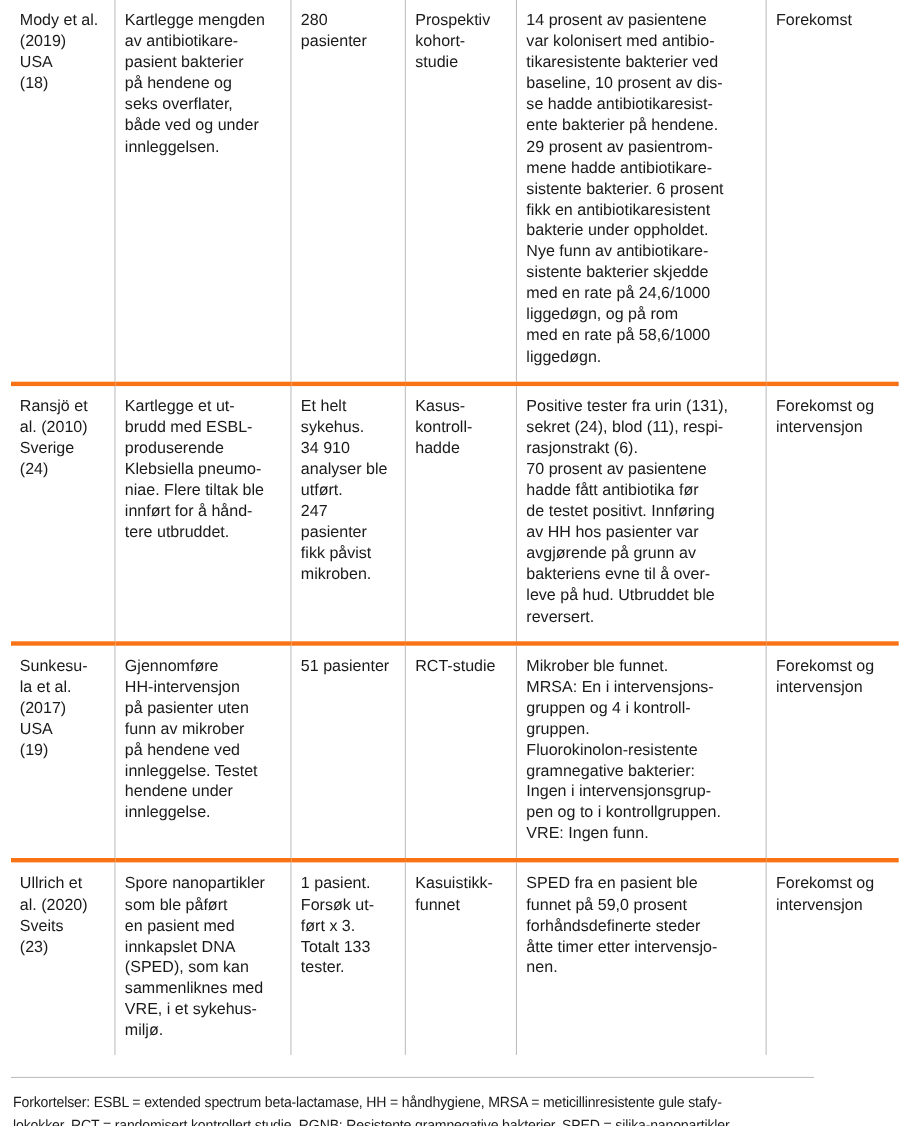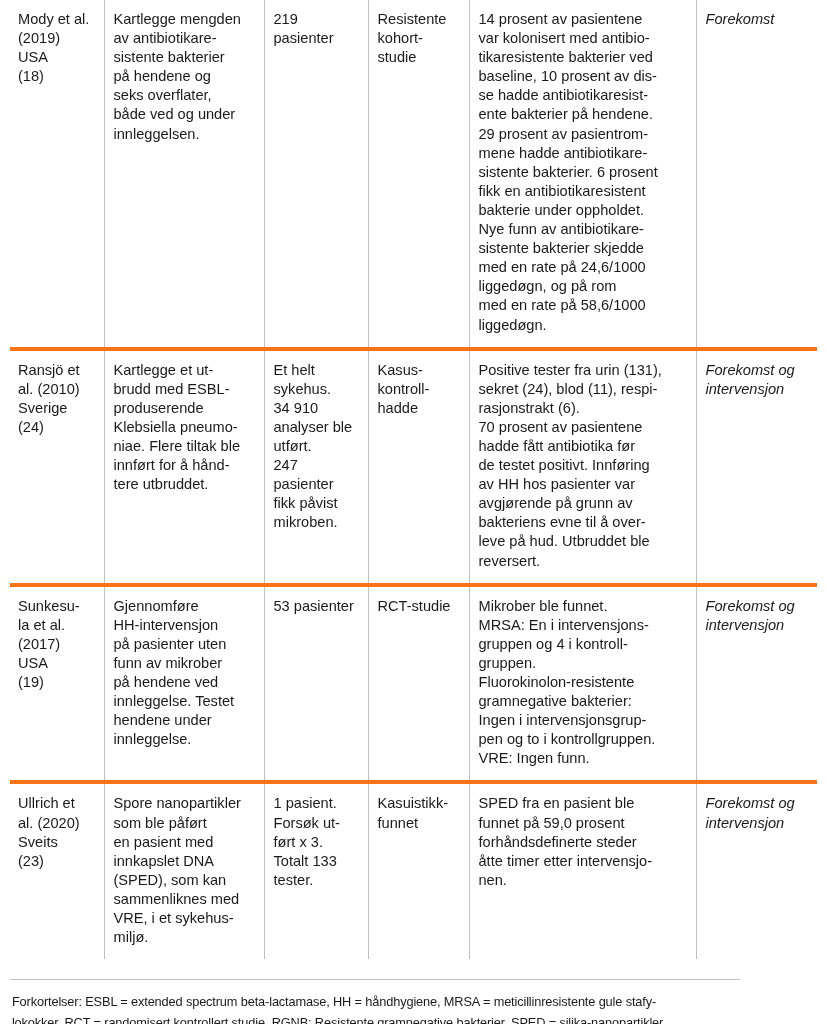--- a/index.html
+++ b/index.html
@@ -42,21 +42,20 @@
     word-wrap: break-word;
     hyphens: manual;
   }
 
   .study-table tr:first-child td {
     border-top: none;
   }
 
   .study-table td:last-child {
     border-right: none;
-    font-style: italic;
   }
 
   .study-table td:first-child {
     padding-left: 8px;
   }
 
   
   .col-ref     { width: 94px; }
   .col-hensikt { width: 160px; }
   .col-utvalg  { width: 104px; }
@@ -112,32 +111,32 @@
       <tr>
         <td>
             <span class="cell-text">Mody et al.
 (2019)
 USA
 (18)</span>
           </td>
         <td>
             <span class="cell-text">Kartlegge mengden
 av antibiotikare-
-sistente bakterier
+pasient bakterier
 på hendene og
 seks overflater,
 både ved og under
 innleggelsen.</span>
           </td>
         <td>
-            <span class="cell-text">219
+            <span class="cell-text">280
 pasienter</span>
           </td>
         <td>
-            <span class="cell-text">Resistente
+            <span class="cell-text">Prospektiv
 kohort-
 studie</span>
           </td>
         <td>
             <span class="cell-text">14 prosent av pasientene
 var kolonisert med antibio-
 tikaresistente bakterier ved
 baseline, 10 prosent av dis-
 se hadde antibiotikaresist-
 ente bakterier på hendene.
@@ -221,21 +220,21 @@
             <span class="cell-text">Gjennomføre
 HH-intervensjon
 på pasienter uten
 funn av mikrober
 på hendene ved
 innleggelse. Testet
 hendene under
 innleggelse.</span>
           </td>
         <td>
-            <span class="cell-text">53 pasienter</span>
+            <span class="cell-text">51 pasienter</span>
           </td>
         <td>
             <span class="cell-text">RCT-studie</span>
           </td>
         <td>
             <span class="cell-text">Mikrober ble funnet.
 MRSA: En i intervensjons-
 gruppen og 4 i kontroll-
 gruppen.
 Fluorokinolon-resistente

